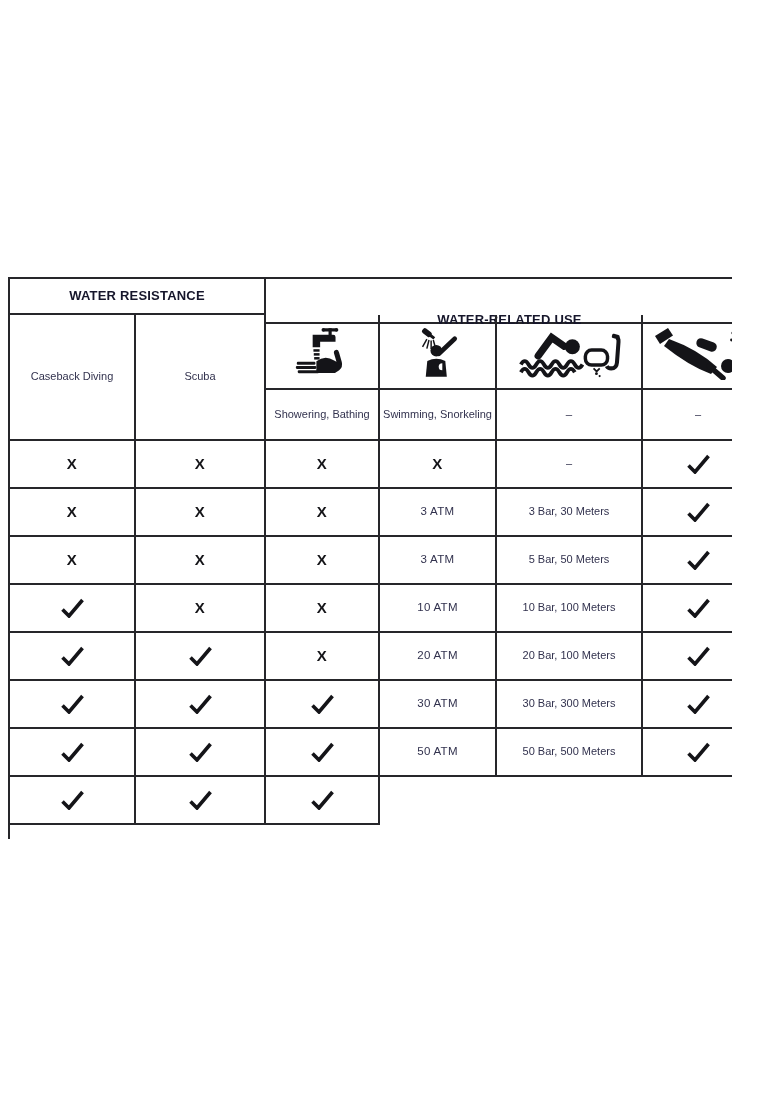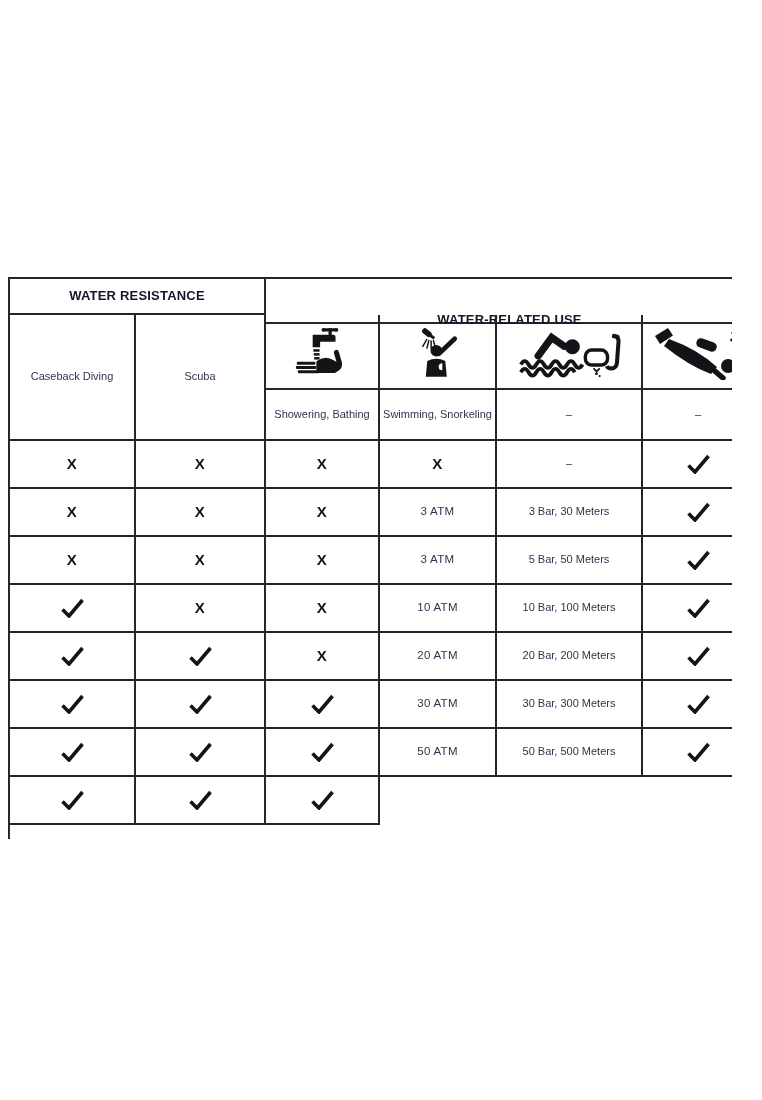--- a/index.html
+++ b/index.html
@@ -199,21 +199,21 @@
     <div class="c checkmark">
         <svg class="ck" width="25" height="20" viewBox="0 0 25 20">
     <path d="M2.5 11.5 L9 18 L22.5 2" fill="none" stroke="#141418" stroke-width="3.6" stroke-linejoin="miter"></path>
   </svg>
       </div>
     <div class="c checkmark">
         <span class="xmark">X</span>
       </div>
 
     <div class="c markingcell">20 ATM</div>
-    <div class="c depthcell">20 Bar, 200 Meters</div>
+    <div class="c depthcell">20 Bar, 100 Meters</div>
     <div class="c checkmark">
         <svg class="ck" width="25" height="20" viewBox="0 0 25 20">
     <path d="M2.5 11.5 L9 18 L22.5 2" fill="none" stroke="#141418" stroke-width="3.6" stroke-linejoin="miter"></path>
   </svg>
       </div>
     <div class="c checkmark">
         <svg class="ck" width="25" height="20" viewBox="0 0 25 20">
     <path d="M2.5 11.5 L9 18 L22.5 2" fill="none" stroke="#141418" stroke-width="3.6" stroke-linejoin="miter"></path>
   </svg>
       </div>

